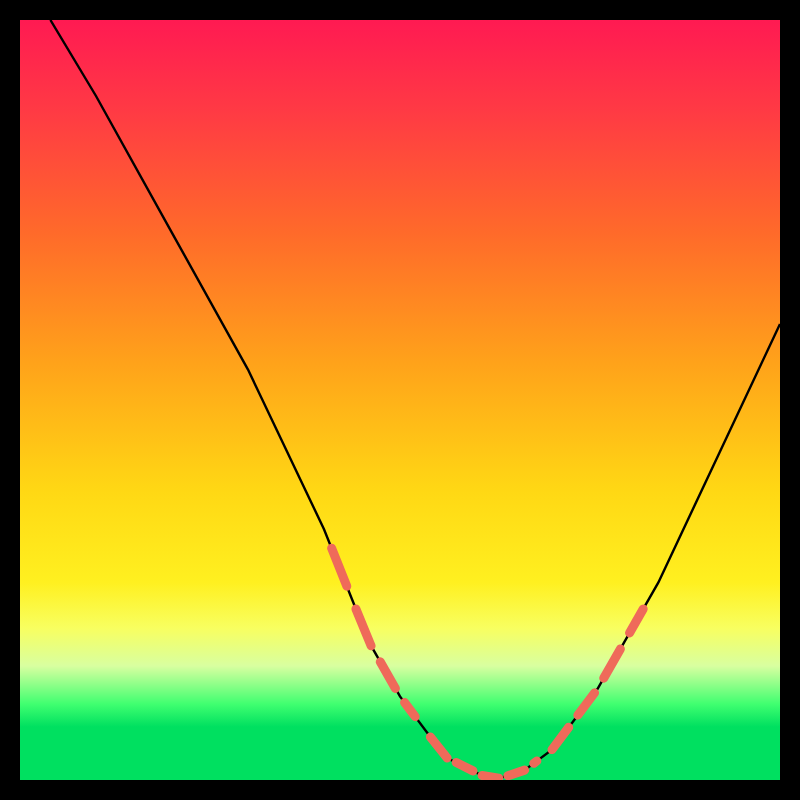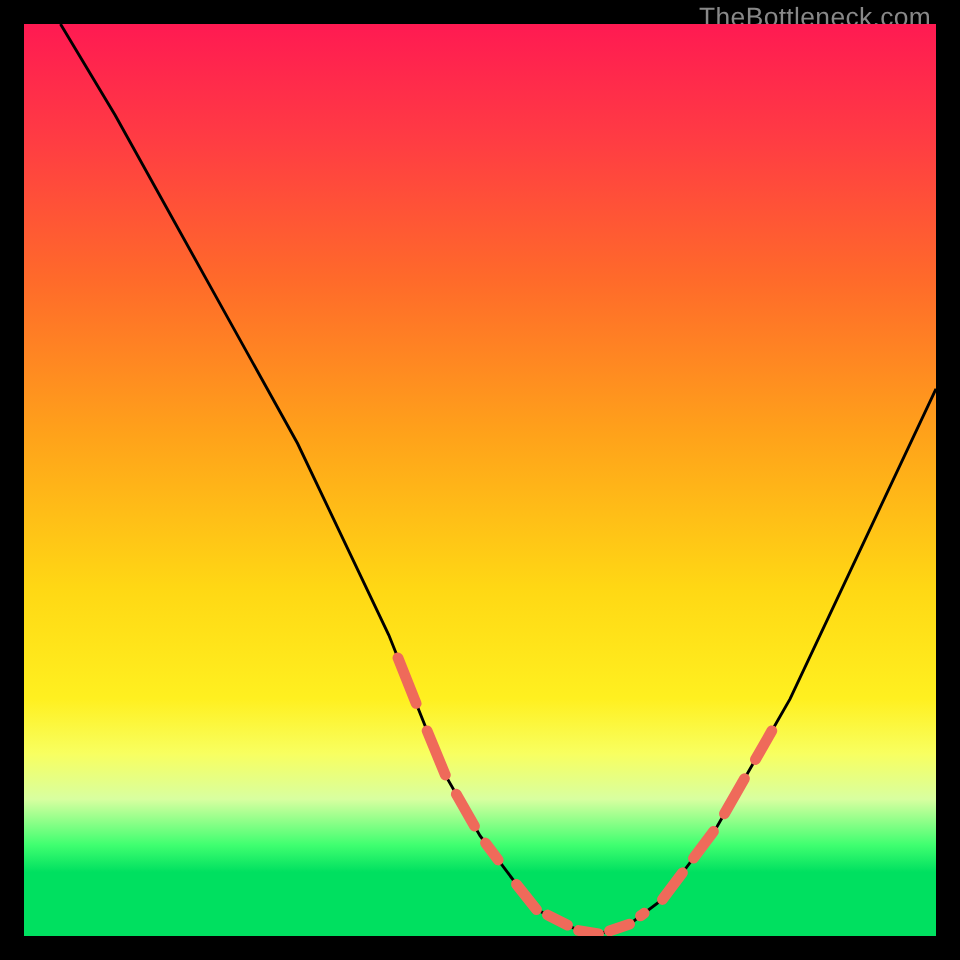--- a/index.html
+++ b/index.html
@@ -70,21 +70,20 @@
     font-size: 22px;
     letter-spacing: 0.3px;
     user-select: none;
   }
 </style>
 </head>
 <body>
 
 <div class="frame">
 
-  <div class="watermark">TheBottleneck.com</div>
 
   <div class="plot-area">
     <div class="gradient"></div>
 
     <svg class="curve-svg" viewBox="0 0 760 760">
 
       <path id="curve-path" class="curve" d="M30.4 0.0 L76.0 76.0 L152.0 212.8 L228.0 349.6 L304.0 509.2 L349.6 623.2 L380.0 676.4 L425.6 737.2 L471.2 760.0 L501.6 752.4 L532.0 729.6 L577.6 668.8 L638.4 562.4 L699.2 433.2 L760.0 304.0"></path>
 
       <g id="dash-group">
           <line x1="311.59999999999997" y1="528.2" x2="326.8" y2="566.2" class="dash"></line>

